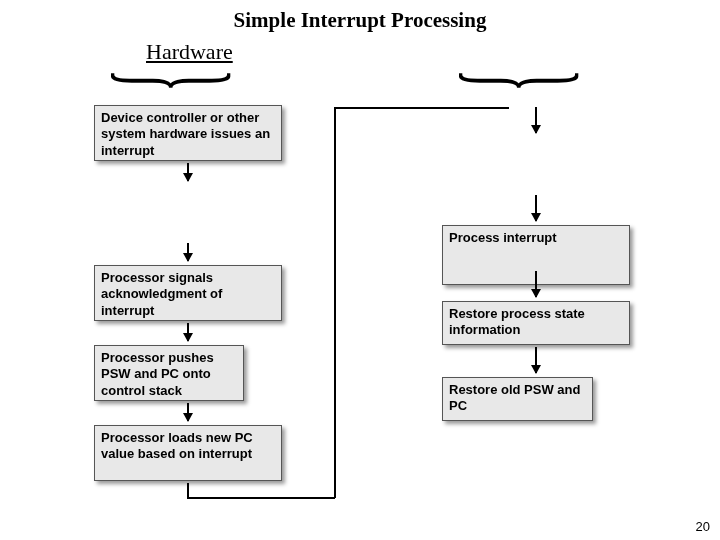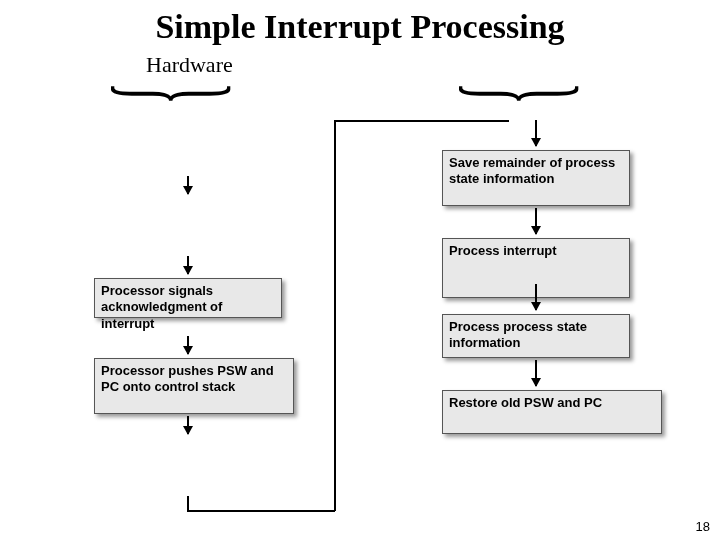--- a/index.html
+++ b/index.html
@@ -6,37 +6,38 @@
   body {
     width: 720px;
     height: 540px;
     background: #fff;
     font-family: Arial, Helvetica, sans-serif;
     position: relative;
     overflow: hidden;
   }
   .title {
     font-family: "Times New Roman", Times, serif;
-    font-size: 34px;
+    font-size: 21px;
     font-weight: bold;
     text-align: center;
     padding-top: 8px;
     padding-bottom: 2px;
   }
   .diagram {
     position: relative;
     width: 100%;
     height: 480px;
   }
   .section-label {
     position: absolute;
     font-family: "Times New Roman", Times, serif;
     font-size: 22px;
     font-weight: 500;
     color: #000;
+    text-decoration: underline;
   }
   .brace {
     position: absolute;
     font-size: 48px;
     transform: scaleX(3) rotate(90deg);
     transform-origin: center;
     color: #000;
     font-family: serif;
   }
   .box {
@@ -87,43 +88,44 @@
 
 <div class="title">Simple Interrupt Processing</div>
 
 <div class="diagram">
 
   <div class="section-label" style="left:146px; top:4px;">Hardware</div>
 
   <div class="brace" style="left:168px; top:18px;">}</div>
   <div class="brace" style="left:516px; top:18px;">}</div>
 
+  <div class="box" style="left:94px; top:70px; width:188px; height:56px;">Device controller or other system hardware issues an interrupt</div>
   <div class="arrow-v" style="left:187px; top:128px; height:18px;"></div>
 
   <div class="arrow-v" style="left:187px; top:208px; height:18px;"></div>
 
-  <div class="box" style="left:94px; top:230px; width:188px; height:40px;">Processor signals acknowledgment of interrupt</div>
+  <div class="box" style="left:94px; top:230px; width:188px; height:56px;">Processor signals acknowledgment of interrupt</div>
   <div class="arrow-v" style="left:187px; top:288px; height:18px;"></div>
 
-  <div class="box" style="left:94px; top:310px; width:200px; height:56px;">Processor pushes PSW and PC onto control stack</div>
+  <div class="box" style="left:94px; top:310px; width:150px; height:56px;">Processor pushes PSW and PC onto control stack</div>
   <div class="arrow-v" style="left:187px; top:368px; height:18px;"></div>
 
+  <div class="box" style="left:94px; top:390px; width:188px; height:56px;">Processor loads new PC value based on interrupt</div>
 
   <div class="conn-v" style="left:187px; top:448px; height:14px;"></div>
   <div class="conn-h" style="left:187px; top:462px; width:148px;"></div>
   <div class="conn-v" style="left:334px; top:72px; height:391px;"></div>
   <div class="conn-h" style="left:334px; top:72px; width:175px;"></div>
   <div class="arrow-v" style="left:535px; top:72px; height:26px;"></div>
 
-  <div class="box" style="left:442px; top:102px; width:188px; height:56px;">Save remainder of process state information</div>
   <div class="arrow-v" style="left:535px; top:160px; height:26px;"></div>
 
   <div class="box" style="left:442px; top:190px; width:188px; height:60px;">Process interrupt</div>
   <div class="arrow-v" style="left:535px; top:236px; height:26px;"></div>
 
-  <div class="box" style="left:442px; top:266px; width:188px; height:44px;">Process process state information</div>
+  <div class="box" style="left:442px; top:266px; width:188px; height:44px;">Restore process state information</div>
   <div class="arrow-v" style="left:535px; top:312px; height:26px;"></div>
 
-  <div class="box" style="left:442px; top:342px; width:220px; height:44px;">Restore old PSW and PC</div>
+  <div class="box" style="left:442px; top:342px; width:151px; height:44px;">Restore old PSW and PC</div>
 
 </div>
 
-<div class="page-num">18</div>
+<div class="page-num">20</div>
 
 </body></html>

